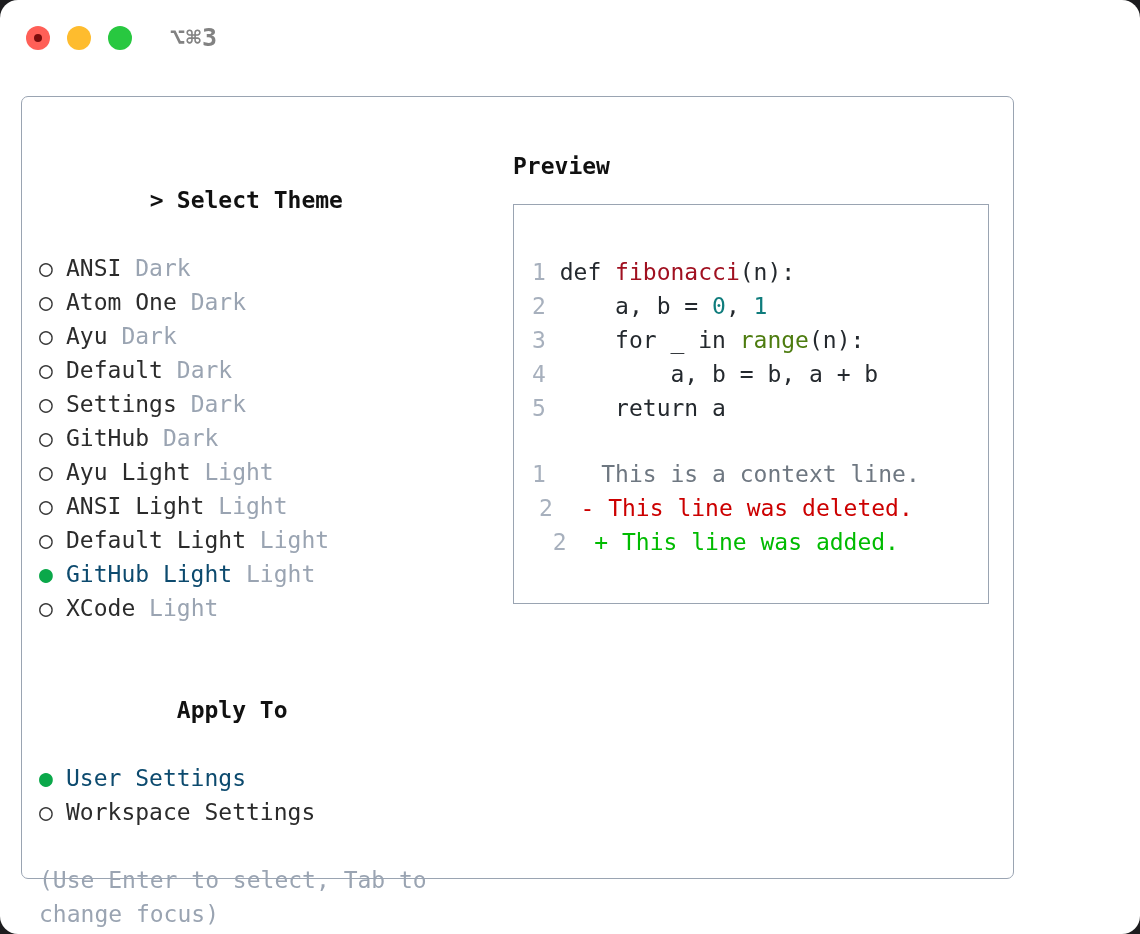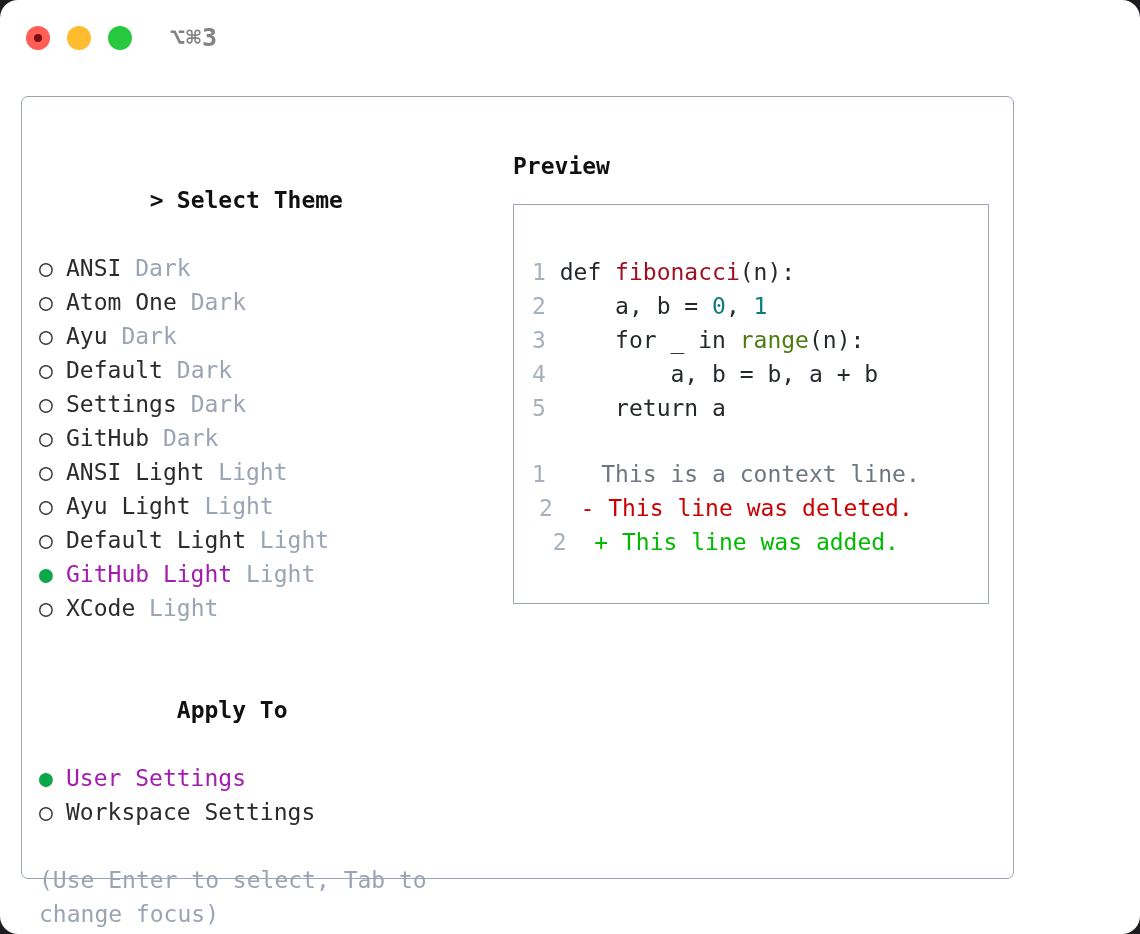--- a/index.html
+++ b/index.html
@@ -106,21 +106,21 @@
     line-height: 34px;
     color: #2b2b2b;
     white-space: pre;
   }
   .bullet {
     display: inline-block;
     width: 27px;
     color: #3c3c3c;
   }
   .opt-row.selected .bullet { color: #0ba84a; }
-  .opt-row.selected .opt-label { color: #a21caf; }
+  .opt-row.selected .opt-label { color: #0c4a6e; }
   .opt-label { color: #2b2b2b; }
   .opt-tag {
     color: #9aa4b2;
   }
 
   .spacer-row { height: 34px; }
 
   .hint {
     font-size: 23px;
     line-height: 34px;
@@ -200,22 +200,22 @@
       <div class="section-head">
         <span class="caret">&gt;</span><span>Select Theme</span>
       </div>
       <div id="theme-list">
           <div class="opt-row"><span class="bullet">○</span><span class="opt-label">ANSI</span><span class="opt-tag"> Dark</span></div>
           <div class="opt-row"><span class="bullet">○</span><span class="opt-label">Atom One</span><span class="opt-tag"> Dark</span></div>
           <div class="opt-row"><span class="bullet">○</span><span class="opt-label">Ayu</span><span class="opt-tag"> Dark</span></div>
           <div class="opt-row"><span class="bullet">○</span><span class="opt-label">Default</span><span class="opt-tag"> Dark</span></div>
           <div class="opt-row"><span class="bullet">○</span><span class="opt-label">Settings</span><span class="opt-tag"> Dark</span></div>
           <div class="opt-row"><span class="bullet">○</span><span class="opt-label">GitHub</span><span class="opt-tag"> Dark</span></div>
+          <div class="opt-row"><span class="bullet">○</span><span class="opt-label">Ayu Light</span><span class="opt-tag"> Light</span></div>
           <div class="opt-row"><span class="bullet">○</span><span class="opt-label">ANSI Light</span><span class="opt-tag"> Light</span></div>
-          <div class="opt-row"><span class="bullet">○</span><span class="opt-label">Ayu Light</span><span class="opt-tag"> Light</span></div>
           <div class="opt-row"><span class="bullet">○</span><span class="opt-label">Default Light</span><span class="opt-tag"> Light</span></div>
           <div class="opt-row selected"><span class="bullet">●</span><span class="opt-label">GitHub Light</span><span class="opt-tag"> Light</span></div>
           <div class="opt-row"><span class="bullet">○</span><span class="opt-label">XCode</span><span class="opt-tag"> Light</span></div>
         </div>
 
       <div class="spacer-row"></div>
 
       <div class="section-head">
         <span class="caret"> </span><span>Apply To</span>
       </div>

